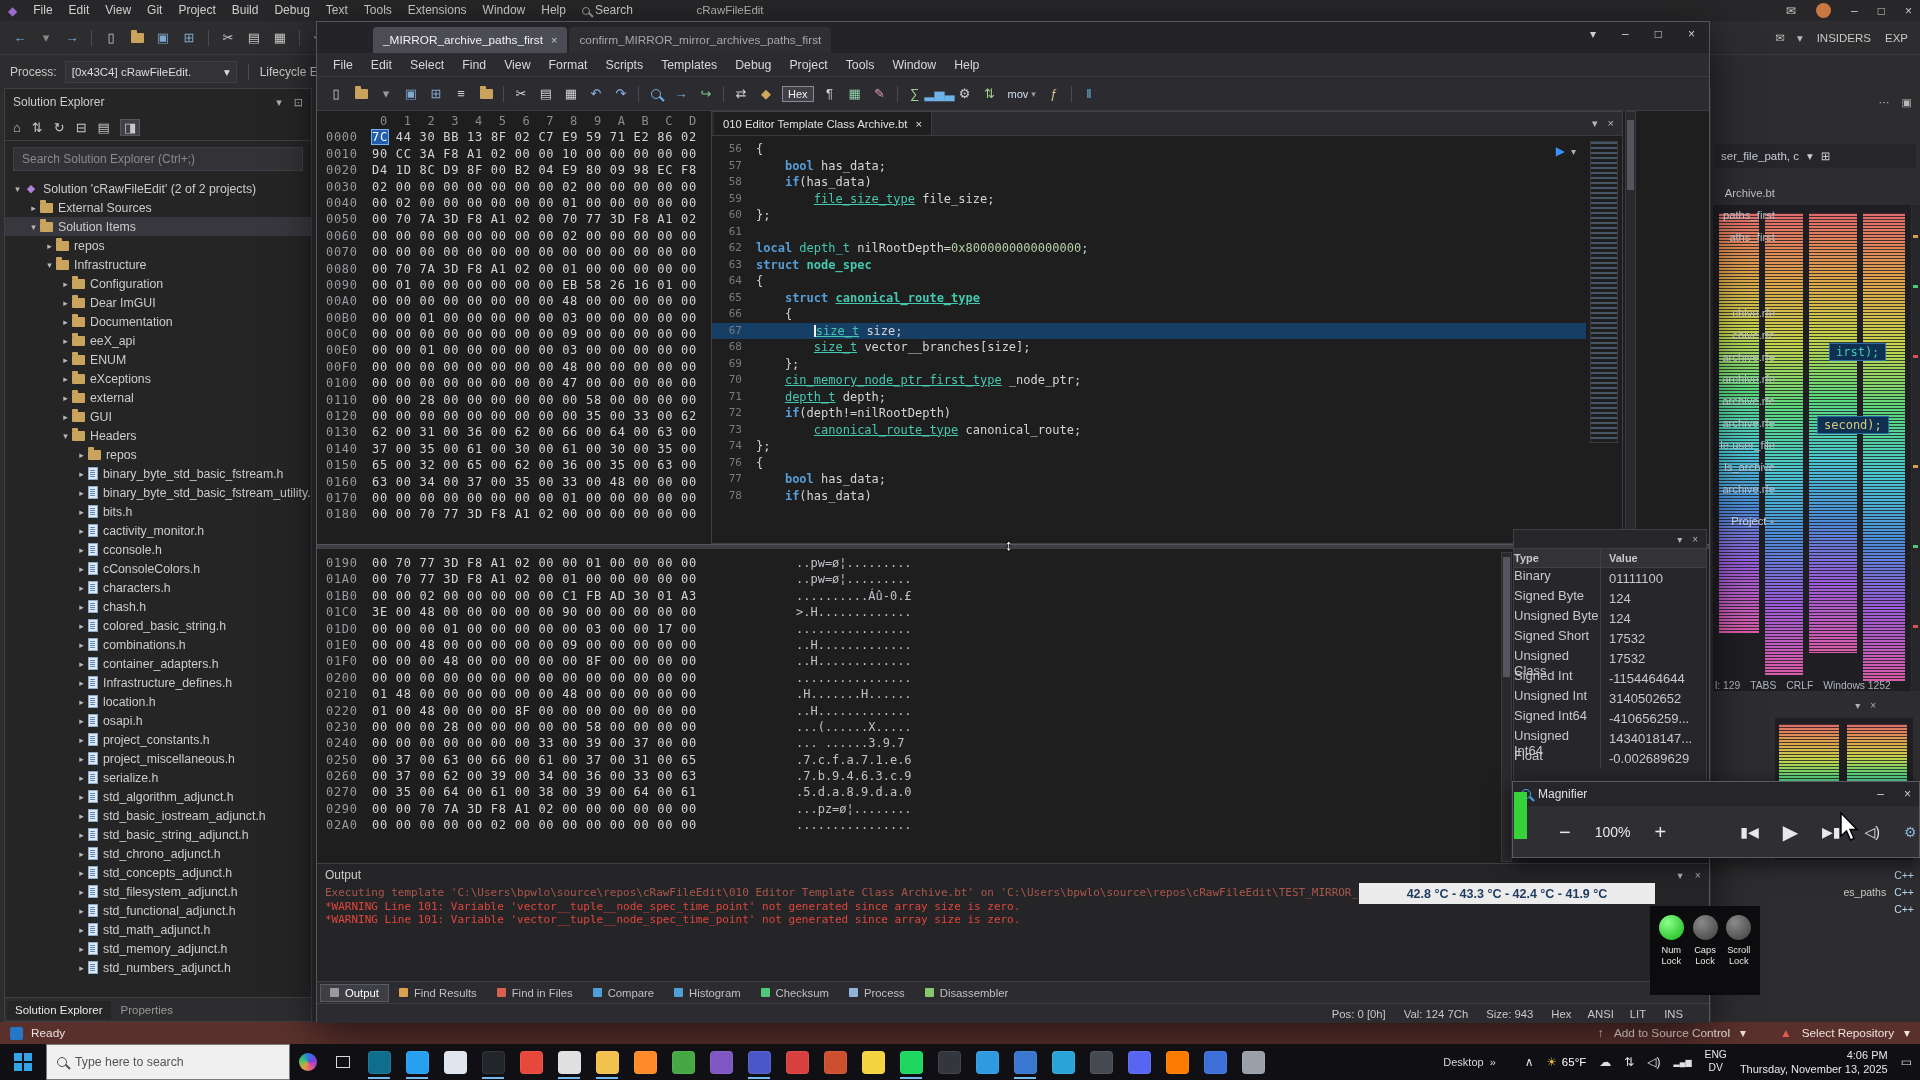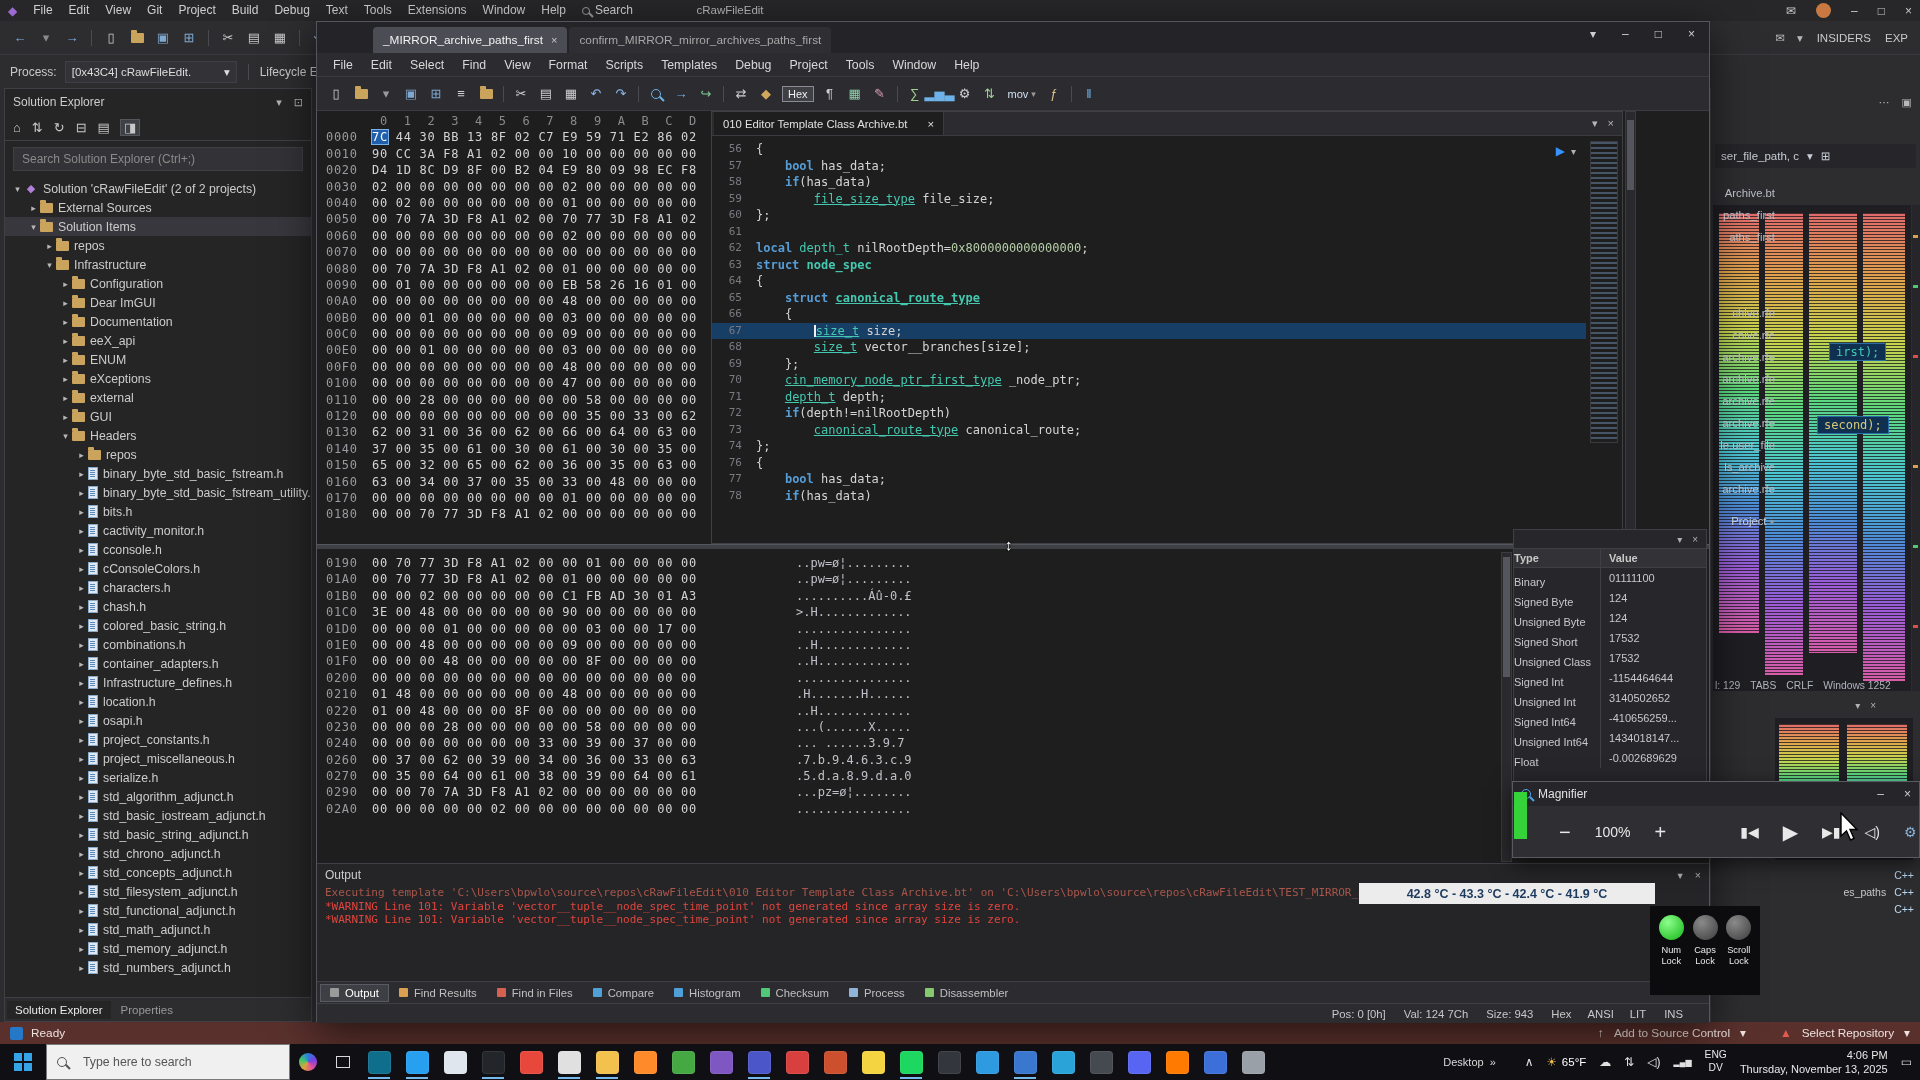--- a/index.html
+++ b/index.html
@@ -60,41 +60,41 @@
 .hex-top{position:absolute;left:9px;top:91px;width:700px}
 .hxrow{position:relative;height:16.4px;line-height:16.4px;font-family:"DejaVu Sans Mono",monospace;font-size:12px;color:#d4d4d4;white-space:pre;letter-spacing:.7px}
 .haddr{display:inline-block;width:46px;color:#9a9aa0}
 .hsel{background:#1f5fae;color:#fff;outline:1px solid #7ab0e8}
 .hex-hdr-row{color:#8a8a90}
 .hex-bottom{position:absolute;left:9px;top:533px;width:1180px}
 .hascii{position:absolute;left:470px;color:#c0c0c8;letter-spacing:0}
 .splitter{position:absolute;left:0;top:522px;width:100%;height:5px;background:#3f3f46;border-top:1px solid #55555c}
 .tpl{position:absolute;left:394px;top:89px;width:912px;height:433px;background:#1e1e1e;border:1px solid #3f3f46}
 .tpl-tabs{height:24px;background:#2b2b30;display:flex;align-items:center;border-bottom:1px solid #3a3a40;padding-left:2px}
-.tpl-tab{height:23px;display:flex;align-items:center;gap:20px;background:#1e1e1e;color:#e0e0e0;font-size:11.3px;padding:0 9px;border-right:1px solid #3a3a40;white-space:nowrap}
+.tpl-tab{height:23px;display:flex;align-items:center;gap:8px;background:#1e1e1e;color:#e0e0e0;font-size:11.3px;padding:0 9px;border-right:1px solid #3a3a40;white-space:nowrap}
 .tpl-hicons{margin-left:auto;display:flex;gap:10px;padding-right:8px;color:#b8b8b8;font-size:11px}
 .tpl-code{position:absolute;left:0;top:26px;right:36px;bottom:0;overflow:hidden;padding-top:3px}
 .crow{height:16.5px;line-height:16.5px;font-family:"DejaVu Sans Mono",monospace;font-size:12px;white-space:pre;display:flex}
 .crow.cur{background:#173f66}
 .cnum{width:30px;text-align:right;color:#7a7a82;margin-right:14px;flex:none;font-size:11px}
 .tk-pl{color:#d4d4d4}.tk-kw{color:#569cd6;font-weight:bold}.tk-ty{color:#45c8b0}.tk-tyu{color:#45c8b0;text-decoration:underline}.tk-tyb{color:#45c8b0;font-weight:bold}.tk-tybu{color:#45c8b0;font-weight:bold;text-decoration:underline}.tk-num{color:#b5cea8}
 .caret{display:inline-block;width:2px;height:12px;background:#f0f0f0;vertical-align:middle}
 .tpl-run{position:absolute;right:46px;top:32px;color:#3794ff;font-size:12px;display:flex;gap:6px;align-items:center}
 .tpl-mini{position:absolute;right:5px;top:30px;width:26px;height:300px;background:repeating-linear-gradient(180deg,rgba(110,140,175,.5) 0 2px,transparent 2px 5px);outline:1px solid #3a3a40}
 .vscroll{position:absolute;width:11px;background:#2a2a2e;border:1px solid #3a3a40}
 .vthumb{position:absolute;left:1px;right:1px;background:#55555e}
 .files{position:absolute;left:1392px;top:160px;width:66px}
 .frow{height:22px;line-height:22px;font-size:11.3px;color:#b8bcc4;text-align:right;overflow:hidden;white-space:nowrap}
 .frow.proj{display:flex;justify-content:flex-end;gap:4px;align-items:center;color:#c8ccd4}
 .insp{position:absolute;left:1196px;top:507px;width:194px;height:258px;background:#26262b;border:1px solid #3f3f46}
 .insp-head{height:18px;display:flex;justify-content:flex-end;gap:10px;align-items:center;padding-right:8px;color:#b0b0b0;font-size:10px}
 .insp-cols{height:20px;display:flex;background:#323237;border-top:1px solid #3f3f46;border-bottom:1px solid #3f3f46;font-size:11px;color:#c8c8c8;align-items:center;font-weight:bold}
 .insp-c1{width:86px;padding-left:0;flex:none}
 .insp-c2{flex:1;padding-left:8px;border-left:1px solid #3f3f46;height:100%;display:flex;align-items:center}
-.irow{height:20px;display:flex;align-items:flex-end;font-size:11px;color:#c8c8cc}
+.irow{height:20px;display:flex;align-items:flex-start;font-size:13px;color:#c8c8cc}
 .outp{position:absolute;left:0;top:841px;width:100%;height:118px;background:#252528;border-top:1px solid #3f3f46}
 .outp-head{height:22px;display:flex;align-items:center;padding:0 8px;font-size:12px;color:#ccc}
 .outp-head .ic{margin-left:auto;display:flex;gap:12px;color:#b0b0b0;font-size:10.5px}
 .outp-lines{padding-left:8px}
 .oline{height:13.5px;line-height:13.5px;font-family:"DejaVu Sans Mono",monospace;font-size:11px;white-space:pre}
 .oline.exec{color:#a8564a}
 .oline.warn{color:#e0453c}
 .otabs{position:absolute;left:0;top:959px;width:100%;height:22px;background:#2b2b30;border-top:1px solid #3f3f46;display:flex;align-items:center;padding-left:4px;gap:2px}
 .otab{display:flex;align-items:center;gap:6px;font-size:11.3px;color:#c0c0c0;padding:2px 9px;white-space:nowrap}
 .otab.active{background:#3e3e45;outline:1px solid #5a5a62;color:#fff}
@@ -130,21 +130,21 @@
 .lamp.off{background:radial-gradient(circle at 35% 30%,#8a8a8a,#3c3c3c)}
 .lock span{font-size:9.3px;color:#e8e8e8;text-align:center;line-height:1.15}
 .vstat{position:absolute;left:0;top:1022px;width:1920px;height:22px;background:#59302c;display:flex;align-items:center;padding:0 10px;font-size:11.8px;color:#eee2de;z-index:5;gap:8px}
 .vstat-icon{width:13px;height:13px;background:#2577c8;border-radius:2px;flex:none}
 .vstat-right{margin-left:auto;display:flex;align-items:center;gap:10px}
 
 .tbar{position:absolute;left:0;top:1044px;width:1920px;height:36px;background:#101014;z-index:40;display:flex;align-items:center}
 .start{width:46px;height:36px;display:flex;align-items:center;justify-content:center}
 .winlogo{display:grid;grid-template-columns:8px 8px;grid-template-rows:8px 8px;gap:1.5px}
 .winlogo i{background:#35a3e8}
-.tsearch{width:244px;height:36px;background:#f0f0f0;border:1px solid #7a7a7a;display:flex;align-items:center;gap:16px;padding:0 10px;color:#555;font-size:12.3px;white-space:nowrap}
+.tsearch{width:244px;height:36px;background:#f0f0f0;border:1px solid #7a7a7a;display:flex;align-items:center;gap:8px;padding:0 10px;color:#555;font-size:12.3px;white-space:nowrap}
 .cortana{width:36px;display:flex;justify-content:center;align-items:center}
 .cortana i{width:18px;height:18px;border-radius:50%;background:conic-gradient(#2a7de0,#7b3fe0,#e04f9a,#e0a23c,#3fc86a,#2a7de0)}
 .taskview{width:34px;display:flex;justify-content:center;align-items:center}
 .taskview i{width:14px;height:12px;border:1.5px solid #d8d8d8;position:relative}
 .tapp{width:38px;height:36px;display:flex;align-items:center;justify-content:center;position:relative}
 .tapp i{width:23px;height:23px;border-radius:4px;display:block;border:1px solid rgba(255,255,255,.08)}
 .tapp.open:after{content:"";position:absolute;bottom:1px;left:8px;right:8px;height:2px;background:#76b9ed}
 .tdesk{display:flex;gap:6px;align-items:center;color:#d8d8d8;font-size:11px;margin:0 16px 0 6px;white-space:nowrap}
 .tray{display:flex;align-items:center;gap:13px;padding-right:8px;color:#e0e0e0;margin-left:auto}
 .trayic{font-size:12px;color:#e0e0e0;white-space:nowrap}
@@ -643,20 +643,21 @@
         <div class="hxrow"><span class="haddr">01B0</span>00 00 02 00 00 00 00 00 C1 FB AD 30 01 A3<span class="hascii">..........Áû-0.£</span></div>
         <div class="hxrow"><span class="haddr">01C0</span>3E 00 48 00 00 00 00 00 90 00 00 00 00 00<span class="hascii">&gt;.H.............</span></div>
         <div class="hxrow"><span class="haddr">01D0</span>00 00 00 01 00 00 00 00 00 03 00 00 17 00<span class="hascii">................</span></div>
         <div class="hxrow"><span class="haddr">01E0</span>00 00 48 00 00 00 00 00 09 00 00 00 00 00<span class="hascii">..H.............</span></div>
         <div class="hxrow"><span class="haddr">01F0</span>00 00 00 48 00 00 00 00 00 8F 00 00 00 00<span class="hascii">..H.............</span></div>
         <div class="hxrow"><span class="haddr">0200</span>00 00 00 00 00 00 00 00 00 00 00 00 00 00<span class="hascii">................</span></div>
         <div class="hxrow"><span class="haddr">0210</span>01 48 00 00 00 00 00 00 48 00 00 00 00 00<span class="hascii">.H.......H......</span></div>
         <div class="hxrow"><span class="haddr">0220</span>01 00 48 00 00 00 8F 00 00 00 00 00 00 00<span class="hascii">..H.............</span></div>
         <div class="hxrow"><span class="haddr">0230</span>00 00 00 28 00 00 00 00 00 58 00 00 00 00<span class="hascii">...(......X.....</span></div>
         <div class="hxrow"><span class="haddr">0240</span>00 00 00 00 00 00 00 33 00 39 00 37 00 00<span class="hascii">... ......3.9.7</span></div>
+        <div class="hxrow"><span class="haddr">0250</span>00 37 00 63 00 66 00 61 00 37 00 31 00 65<span class="hascii">.7.c.f.a.7.1.e.6</span></div>
         <div class="hxrow"><span class="haddr">0260</span>00 37 00 62 00 39 00 34 00 36 00 33 00 63<span class="hascii">.7.b.9.4.6.3.c.9</span></div>
         <div class="hxrow"><span class="haddr">0270</span>00 35 00 64 00 61 00 38 00 39 00 64 00 61<span class="hascii">.5.d.a.8.9.d.a.0</span></div>
         <div class="hxrow"><span class="haddr">0290</span>00 00 70 7A 3D F8 A1 02 00 00 00 00 00 00<span class="hascii">...pz=ø¦........</span></div>
         <div class="hxrow"><span class="haddr">02A0</span>00 00 00 00 00 02 00 00 00 00 00 00 00 00<span class="hascii">................</span></div>
       </div>
     <div class="vscroll" style="left:1184px;top:530px;height:310px">
         <div class="vthumb" style="top:4px;height:120px"></div>
       </div>
 
     <div class="insp">

